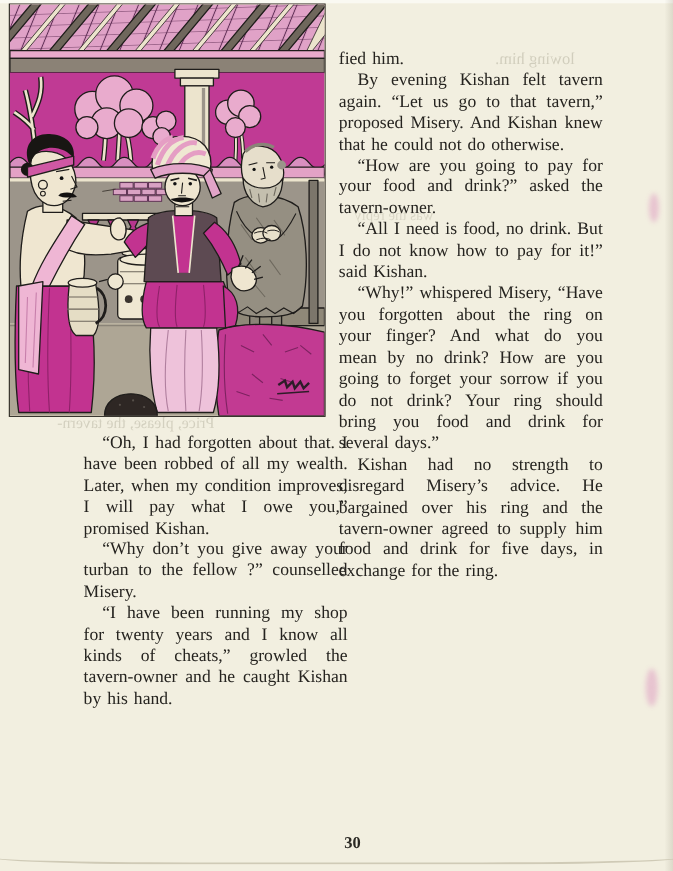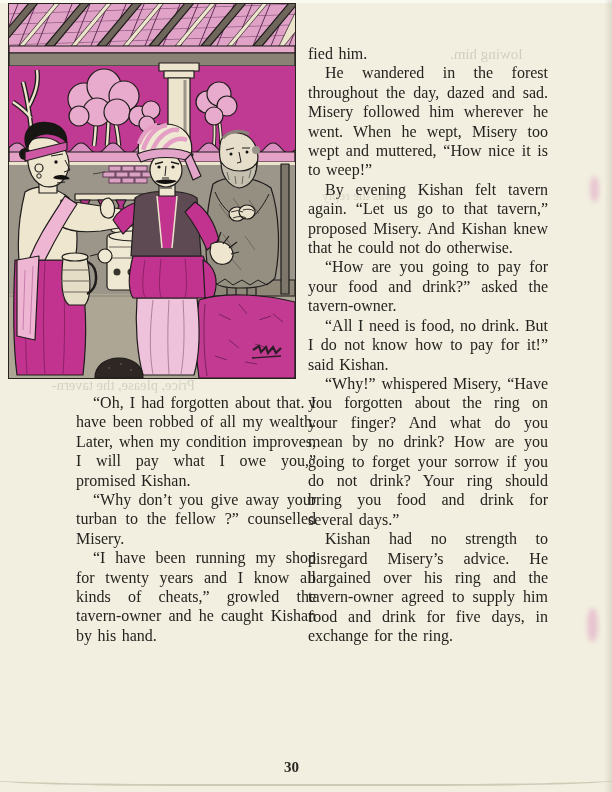--- a/index.html
+++ b/index.html
@@ -29,21 +29,21 @@
     position:absolute;width:240px;
     font-size:16px;line-height:19.4px;color:#25231f;
     text-align:justify;word-spacing:1.5px;
   }
   .col p{margin:0;text-indent:17px;}
   .col p.cont{text-indent:0;}
   .col-left{left:76px;top:393px;}
   .col-right{left:308px;top:44px;}
   .pagenum{
     position:absolute;left:284px;top:759px;width:44px;
-    text-align:left;font-size:15px;font-weight:600;color:#2a2823;
+    text-align:right;font-size:15px;font-weight:600;color:#2a2823;
   }
   
   .ghost{
     position:absolute;transform:scaleX(-1);
     color:#8f8b76;opacity:.32;filter:blur(.4px);
     font-size:15px;white-space:nowrap;
   }
   .g1{left:450px;top:46px;}
   .g2{left:322px;top:188px;font-size:13.5px;opacity:.24;}
   .g3{left:52px;top:377px;font-size:14.5px;opacity:.3;}
@@ -270,21 +270,20 @@
   </svg>
 
   <div class="col col-left">
     <p>“Oh, I had forgotten about that.  I have been robbed of all my wealth.  Later, when my condition improves, I will pay what I owe you,” promised Kishan.</p>
     <p>“Why don’t you give away your turban to the fellow ?” counselled Misery.</p>
     <p>“I have been running my shop for twenty years and I know all kinds of cheats,” growled the tavern-owner and he caught Kishan by his hand.</p>
   </div>
 
   <div class="col col-right">
     <p class="cont">fied him.</p>
-    <p>He wandered in the forest throughout the day, dazed and sad.  Misery followed him wherever he went.  When he wept, Misery too wept and muttered, “How nice it is to weep!”</p>
     <p>By evening Kishan felt tavern again.  “Let us go to that tavern,” proposed Misery.  And Kishan knew that he could not do otherwise.</p>
     <p>“How are you going to pay for your food and drink?” asked the tavern-owner.</p>
     <p>“All I need is food, no drink. But I do not know how to pay for it!” said Kishan.</p>
     <p>“Why!” whispered Misery, “Have you forgotten about the ring on your finger? And what do you mean by no drink? How are you going to forget your sorrow if you do not drink? Your ring should bring you food and drink for several days.”</p>
     <p>Kishan had no strength to disregard Misery’s advice.  He bargained over his ring and the tavern-owner agreed to supply him food and drink for five days, in exchange for the ring.</p>
   </div>
 
   <div class="ghost g1">lowing him.</div>
   <div class="ghost g2">was the reply</div>
   <div class="ghost g3">Price, please, the tavern-</div>

